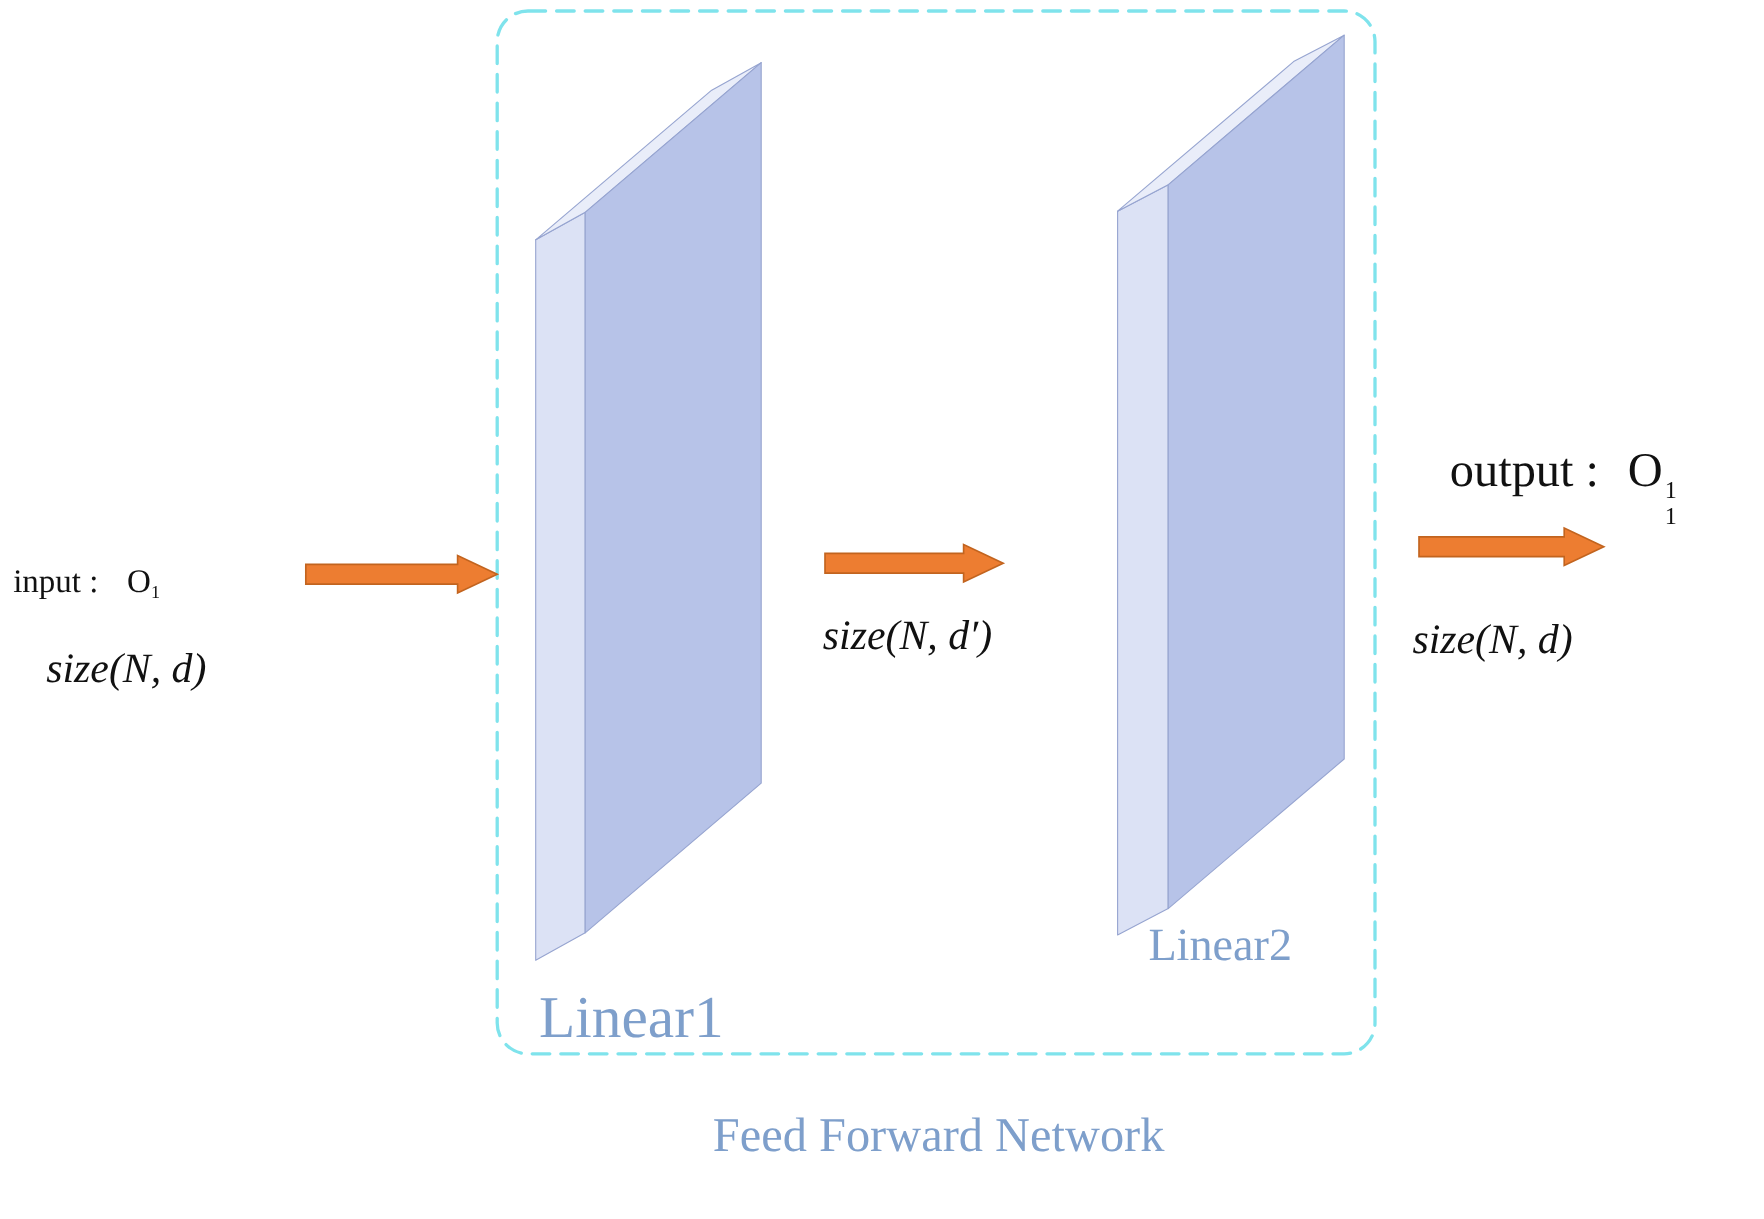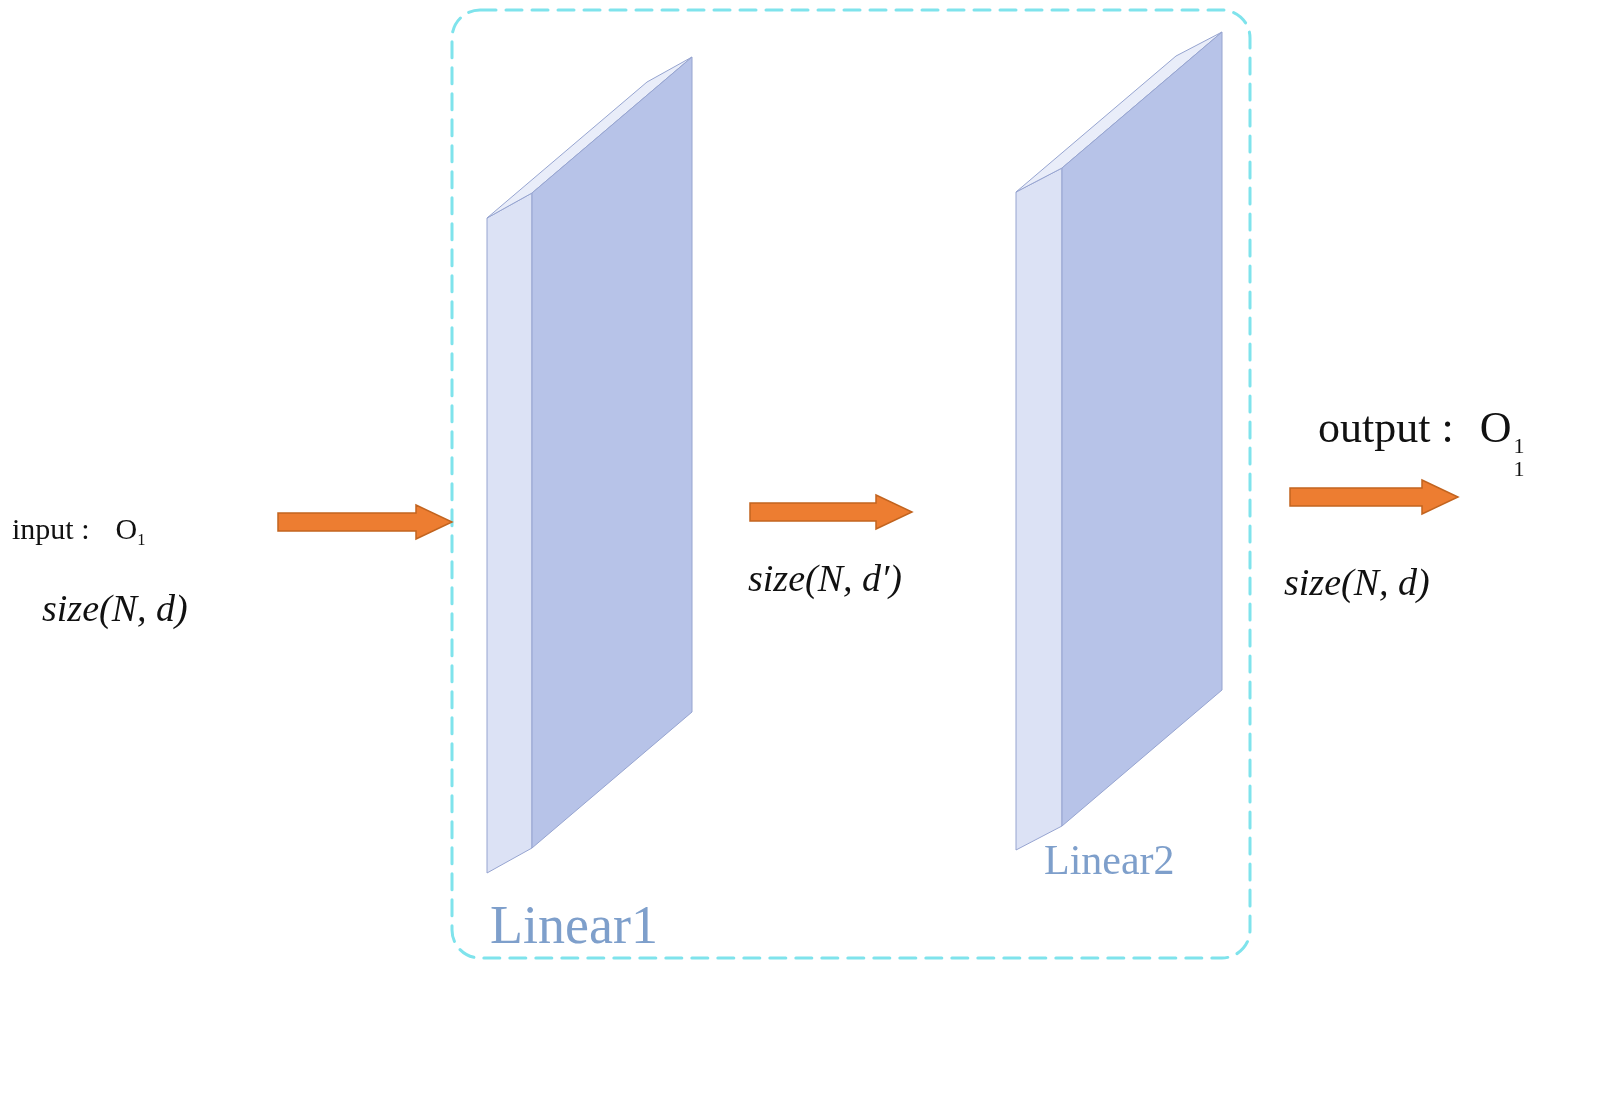--- a/index.html
+++ b/index.html
@@ -76,14 +76,15 @@
         <span>1</span>
         <span>1</span>
       </span>
   </div>
 
   <div id="output-size" class="label math-size">size(N, d)</div>
 
   <div id="linear1-label" class="label blue-text">Linear1</div>
   <div id="linear2-label" class="label blue-text">Linear2</div>
 
+  <div id="ffn-title" class="label blue-text">Feed Forward Network</div>
 
 </div>
 
 </body></html>

